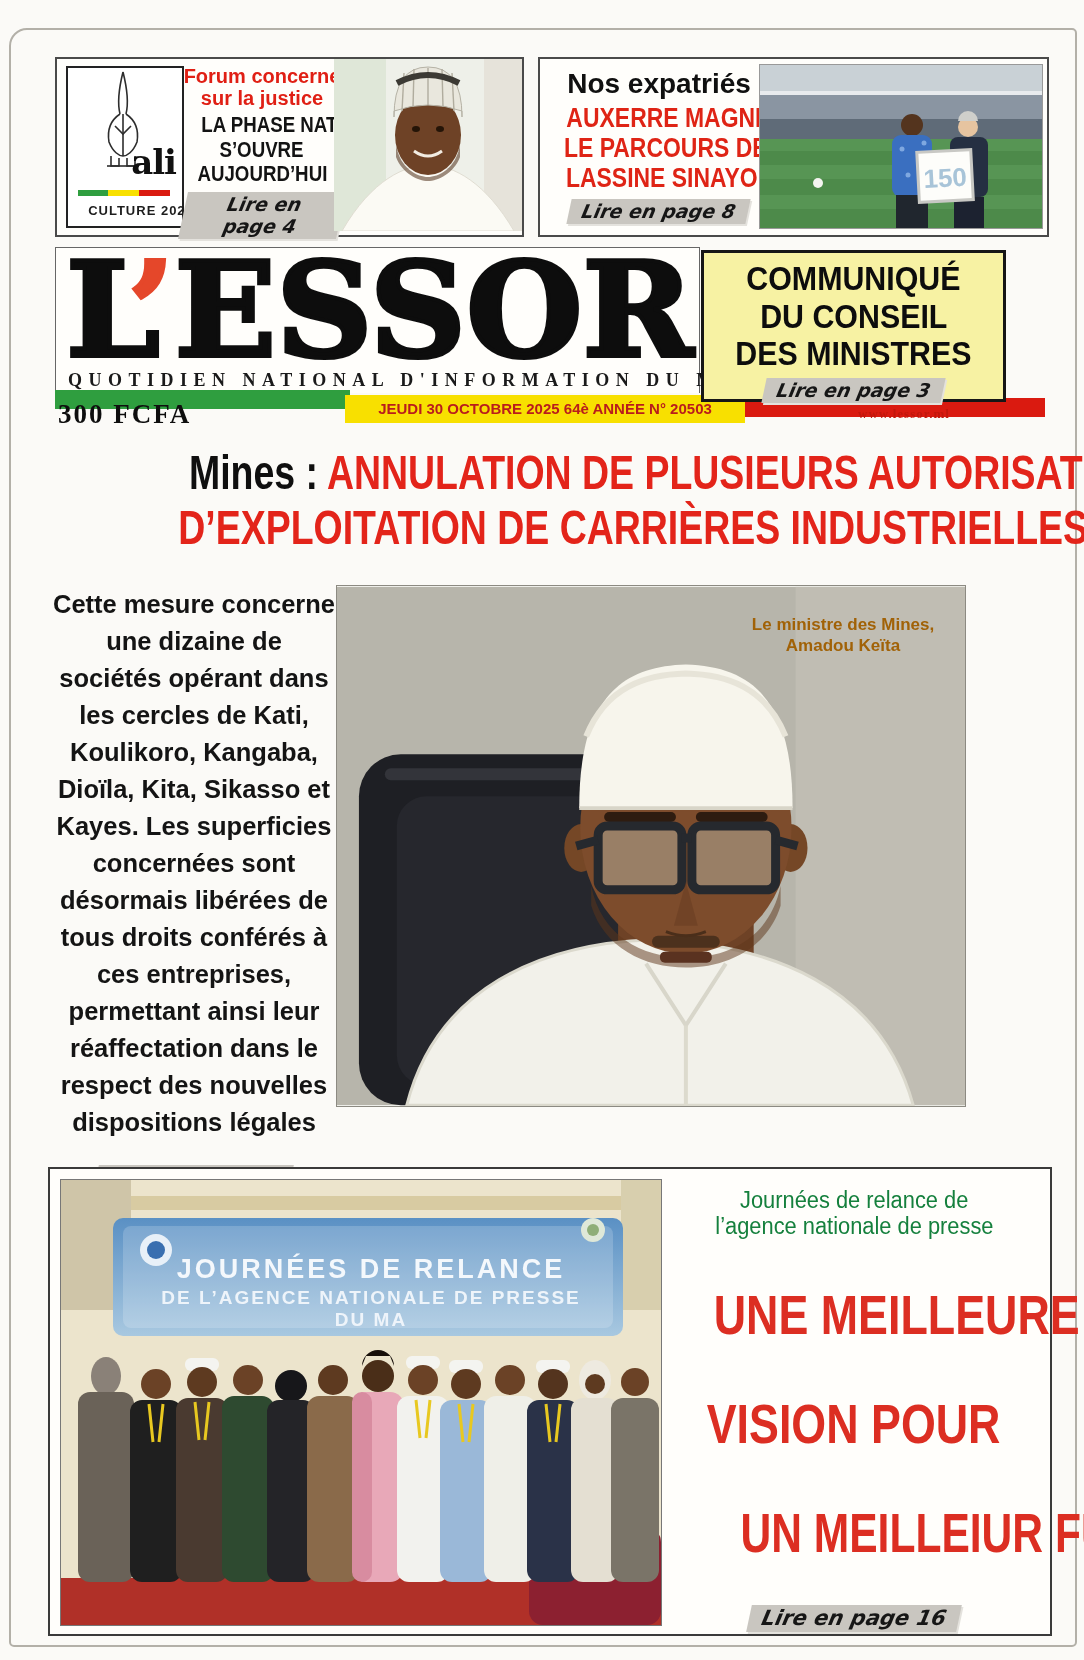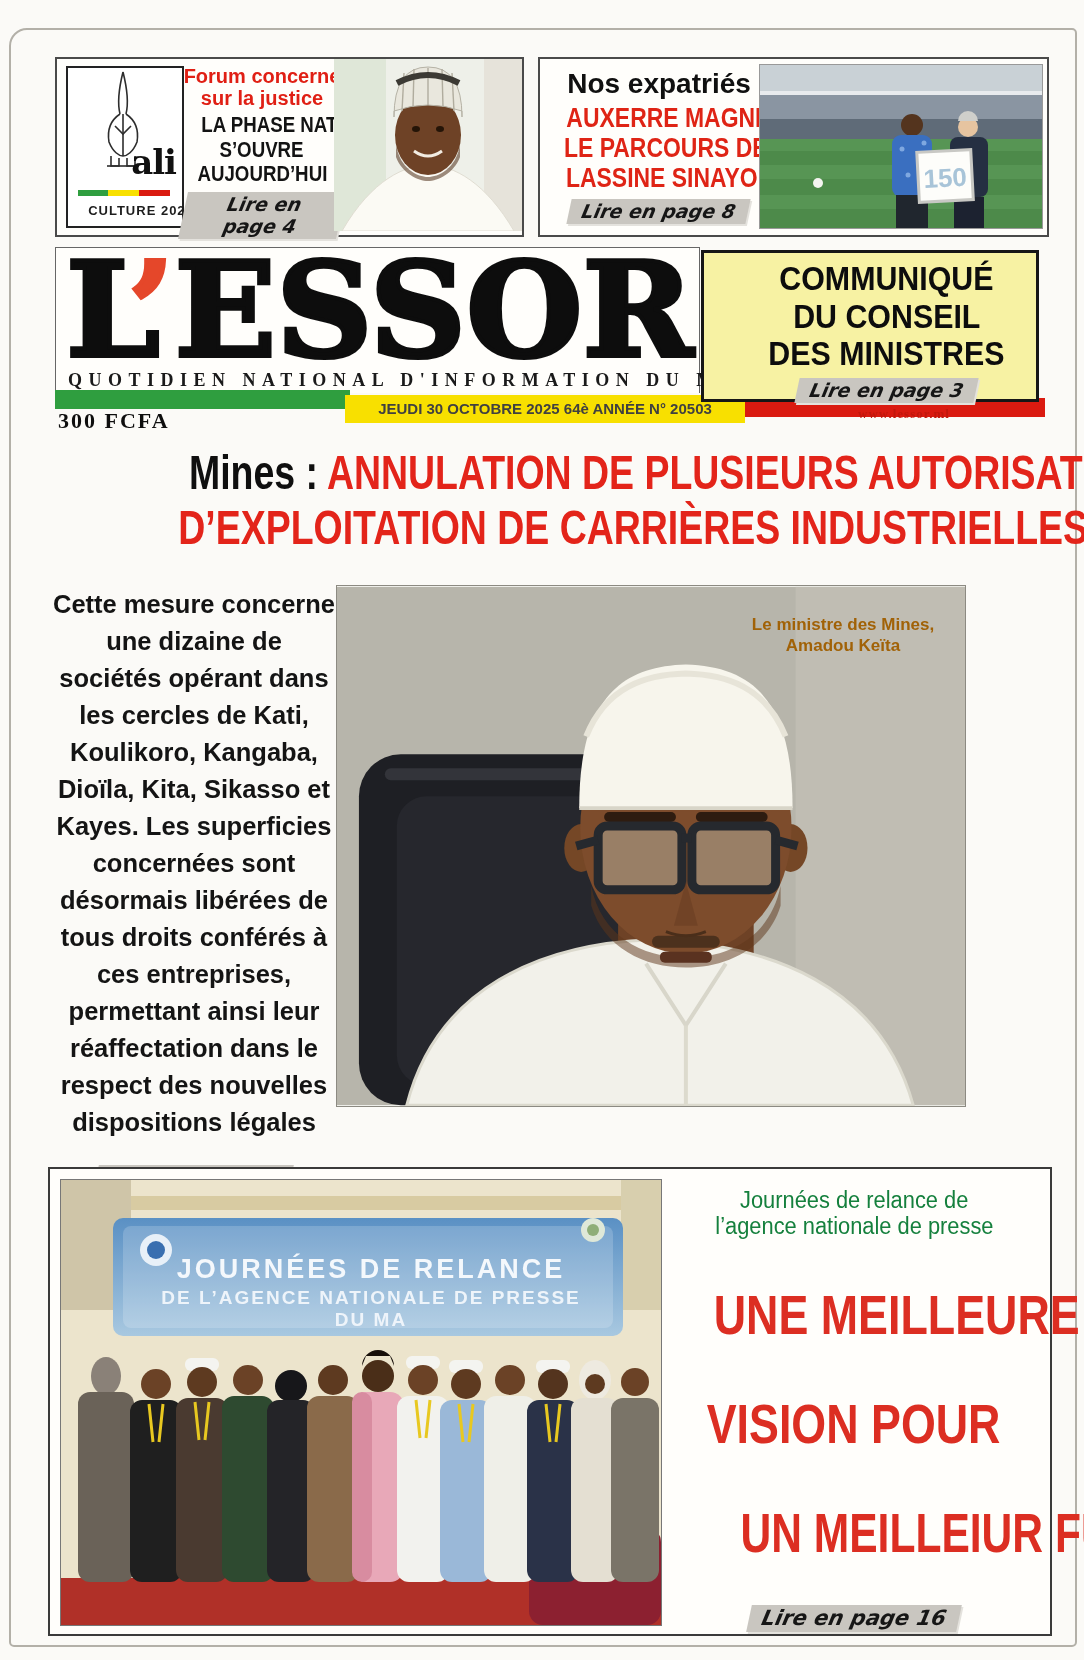--- a/index.html
+++ b/index.html
@@ -38,28 +38,28 @@
         font-weight:bold;font-size:126px;line-height:1.02;letter-spacing:0px;color:#0d0d0d;
         -webkit-text-stroke:4px #0d0d0d;transform:scale(1.06,1.04);transform-origin:left top;
         white-space:nowrap;}
   .masthead-apos{color:#e5472a;-webkit-text-stroke:4px #e5472a;}
   .masthead-tagline{position:absolute;left:12px;bottom:2px;font-family:"Liberation Serif",serif;
         font-weight:bold;font-size:18px;letter-spacing:6.5px;white-space:nowrap;color:#1a1a1a;}
   .bar{position:absolute;height:19px;}
   .bar-green{left:55px;top:390px;width:295px;background:#2f9e3f;}
   .bar-yellow{left:345px;top:395px;width:400px;height:28px;background:#f8e000;text-align:center;}
   .bar-red{left:745px;top:398px;width:300px;background:#da1a10;}
-  .date-line{font-weight:900;font-size:15px;line-height:28px;color:#404040;white-space:nowrap;}
-  .price{position:absolute;left:58px;top:408px;font-family:"Liberation Serif",serif;
-        font-weight:900;font-size:22px;letter-spacing:2px;color:#0e0e0e;}
+  .date-line{font-weight:900;font-size:15px;line-height:28px;color:#b91c1c;white-space:nowrap;}
+  .price{position:absolute;left:58px;top:399px;font-family:"Liberation Serif",serif;
+        font-weight:900;font-size:27px;letter-spacing:2px;color:#0e0e0e;}
   .website{position:absolute;left:858px;top:406px;color:#c2170c;font-weight:bold;font-size:13px;
         font-family:"Liberation Serif",serif;letter-spacing:1px;}
   
   .communique{left:701px;top:250px;width:299px;height:146px;background:#f7f2a3;
-        border:3px solid #161616;text-align:center;padding-left:33px;}
+        border:3px solid #161616;text-align:center;}
   .communique-headline{margin-top:7px;color:#0d0d0d;font-weight:900;font-size:33px;line-height:1.14;}
   
   .main-headline{position:absolute;left:50px;top:446px;width:986px;text-align:center;line-height:1.14;}
   .mh-line{white-space:nowrap;font-weight:900;font-size:48px;}
   .mh-kicker{color:#0f0f0f;}
   .mh-red{color:#e3241a;}
   
   .story-left{position:absolute;left:52px;top:586px;width:284px;text-align:center;}
   .story-body{font-weight:bold;font-size:25.5px;line-height:1.45;color:#141414;margin:0;}
   .story-tag{margin-top:24px;}

